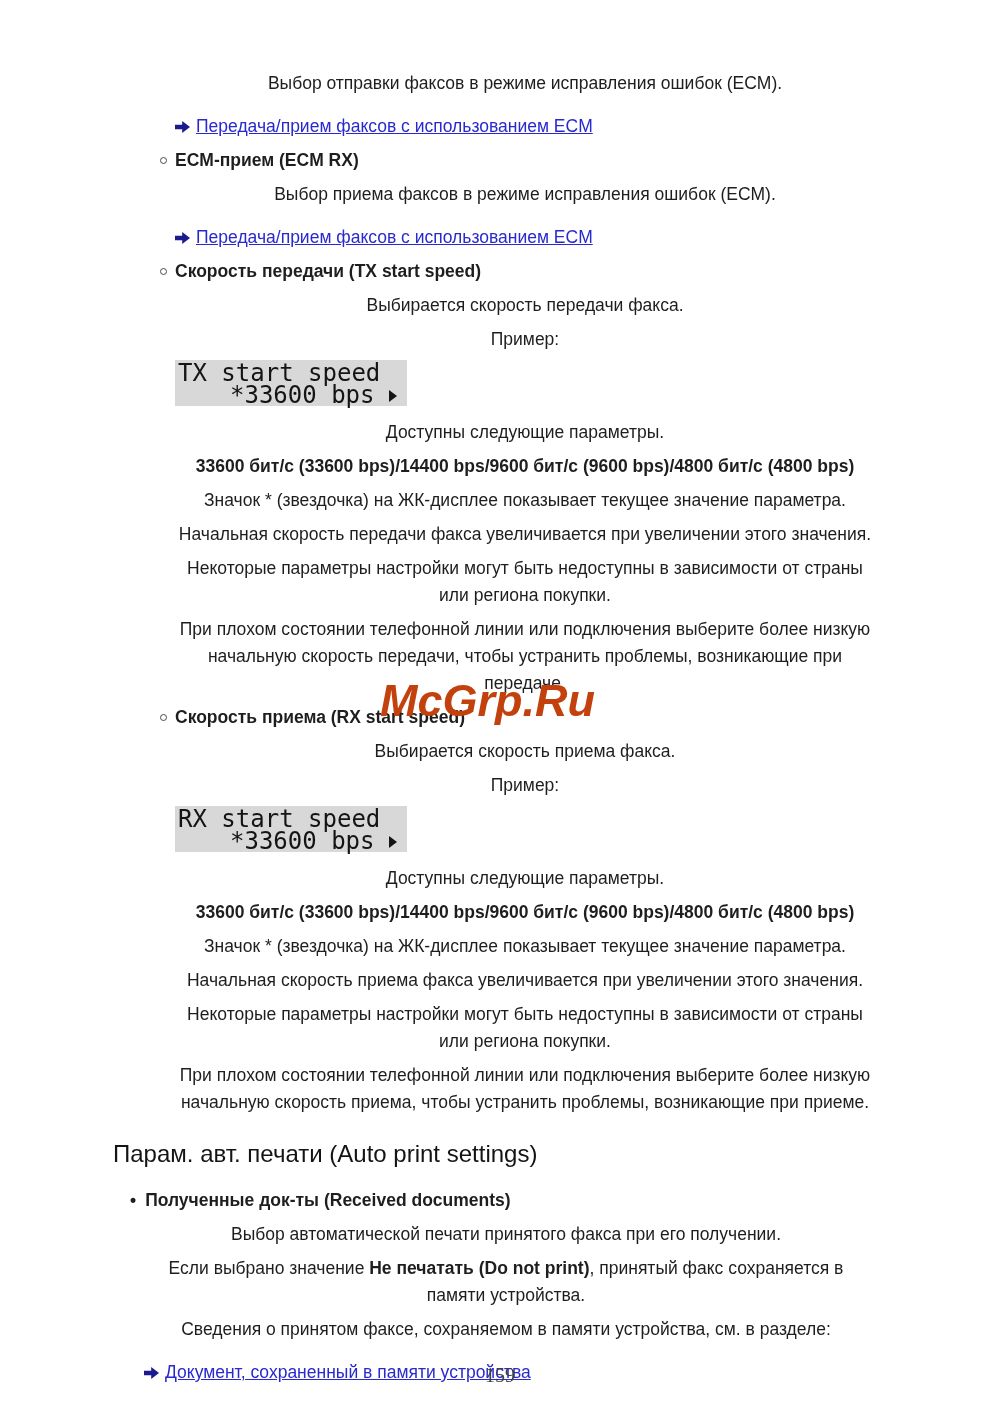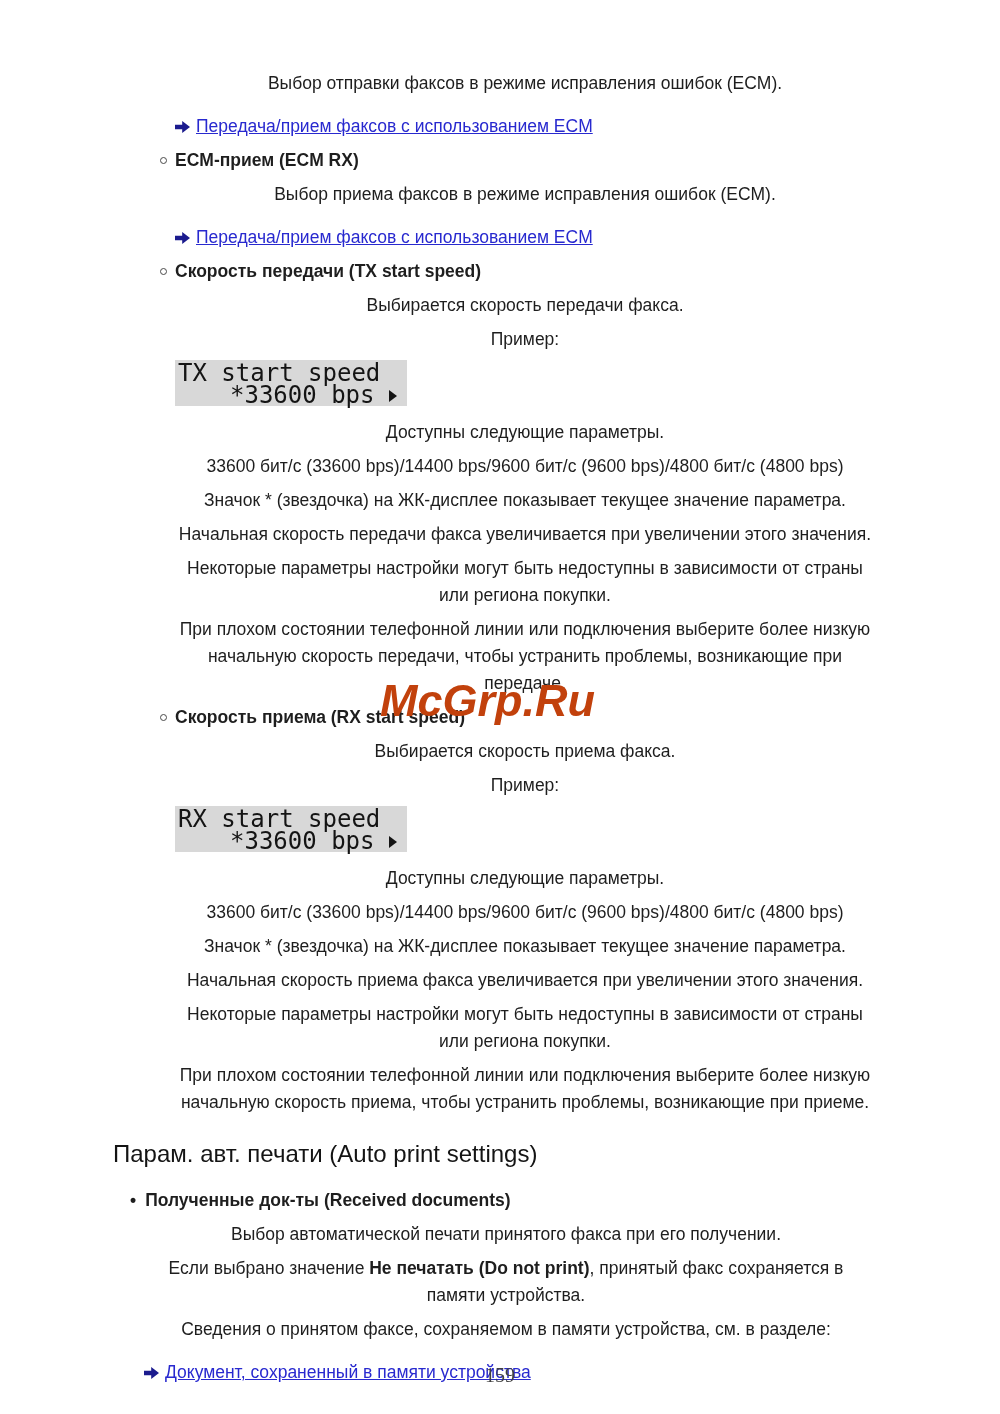--- a/index.html
+++ b/index.html
@@ -19,21 +19,21 @@
   p{margin:0 0 7px 0;text-align:center;}
   .l2{margin-left:175px;width:700px;}
   .l1b{margin-left:144px;width:724px;}
   .subhead{display:flex;align-items:center;margin:0 0 7px 160px;font-weight:bold;}
   .circ{width:7px;height:7px;border:1.5px solid #4a4a4a;border-radius:50%;box-sizing:border-box;margin-right:8px;flex:0 0 auto;}
   .bullet-head{display:flex;align-items:center;margin:0 0 7px 130px;font-weight:bold;}
   .dot{margin-right:9px;flex:0 0 auto;font-weight:bold;}
   .linkrow{display:flex;align-items:center;margin:16px 0 7px 0;}
   .linkrow svg{flex:0 0 auto;margin-right:6px;display:block;}
   a.doclink{color:#2829cf;text-decoration:underline;cursor:pointer;}
-  .bold-line{font-weight:normal;}
+  .bold-line{font-weight:bold;}
   .lcd{
     position:relative;
     width:232px;height:46px;
     background:#d8d8d8;
     font-family:"DejaVu Sans Mono","DejaVu Sans",monospace;
     font-size:24px;line-height:22px;color:#141414;
     padding:2px 0 0 3px;
     box-sizing:border-box;
     margin:0 0 13px 0;
   }

